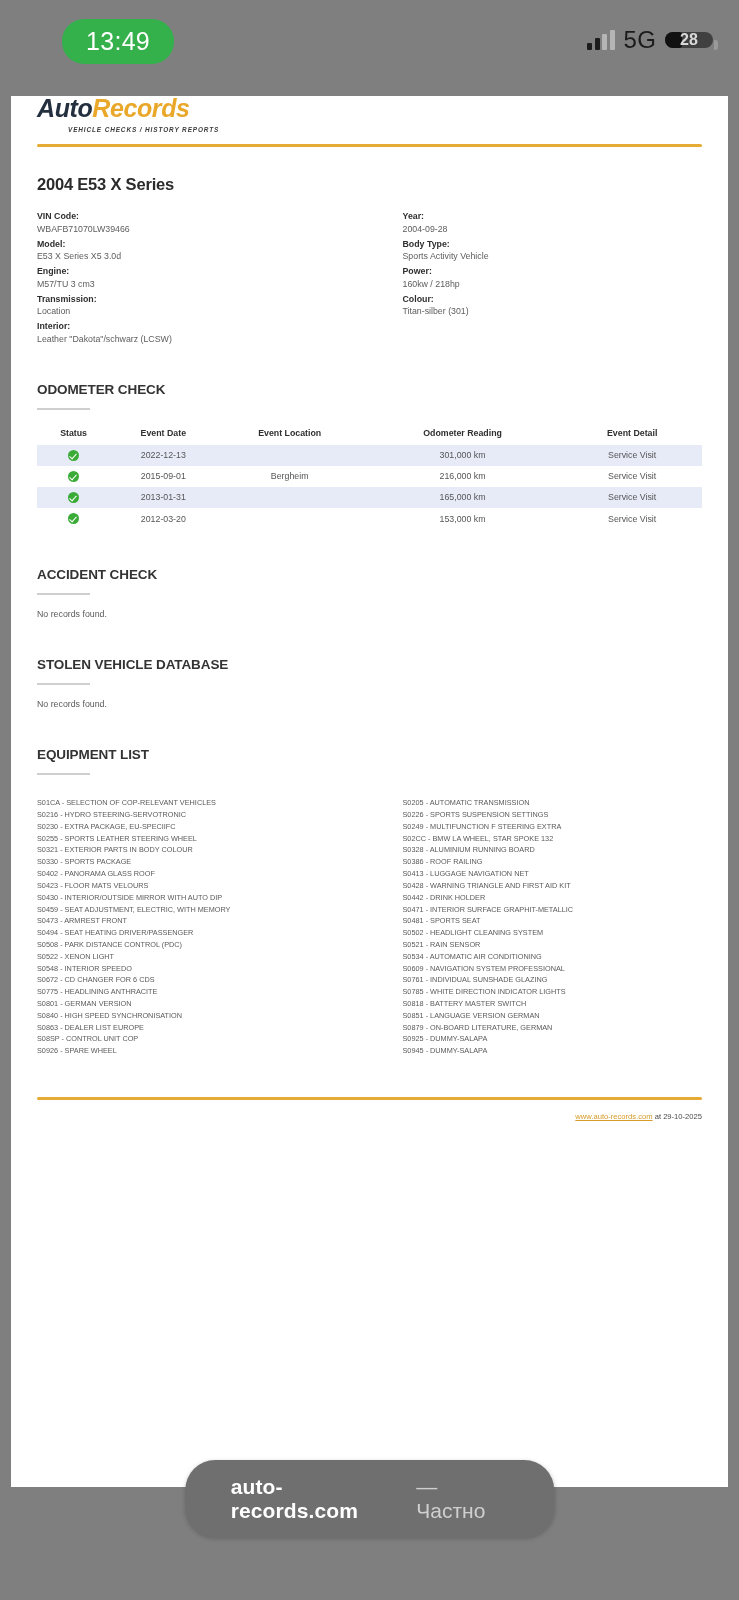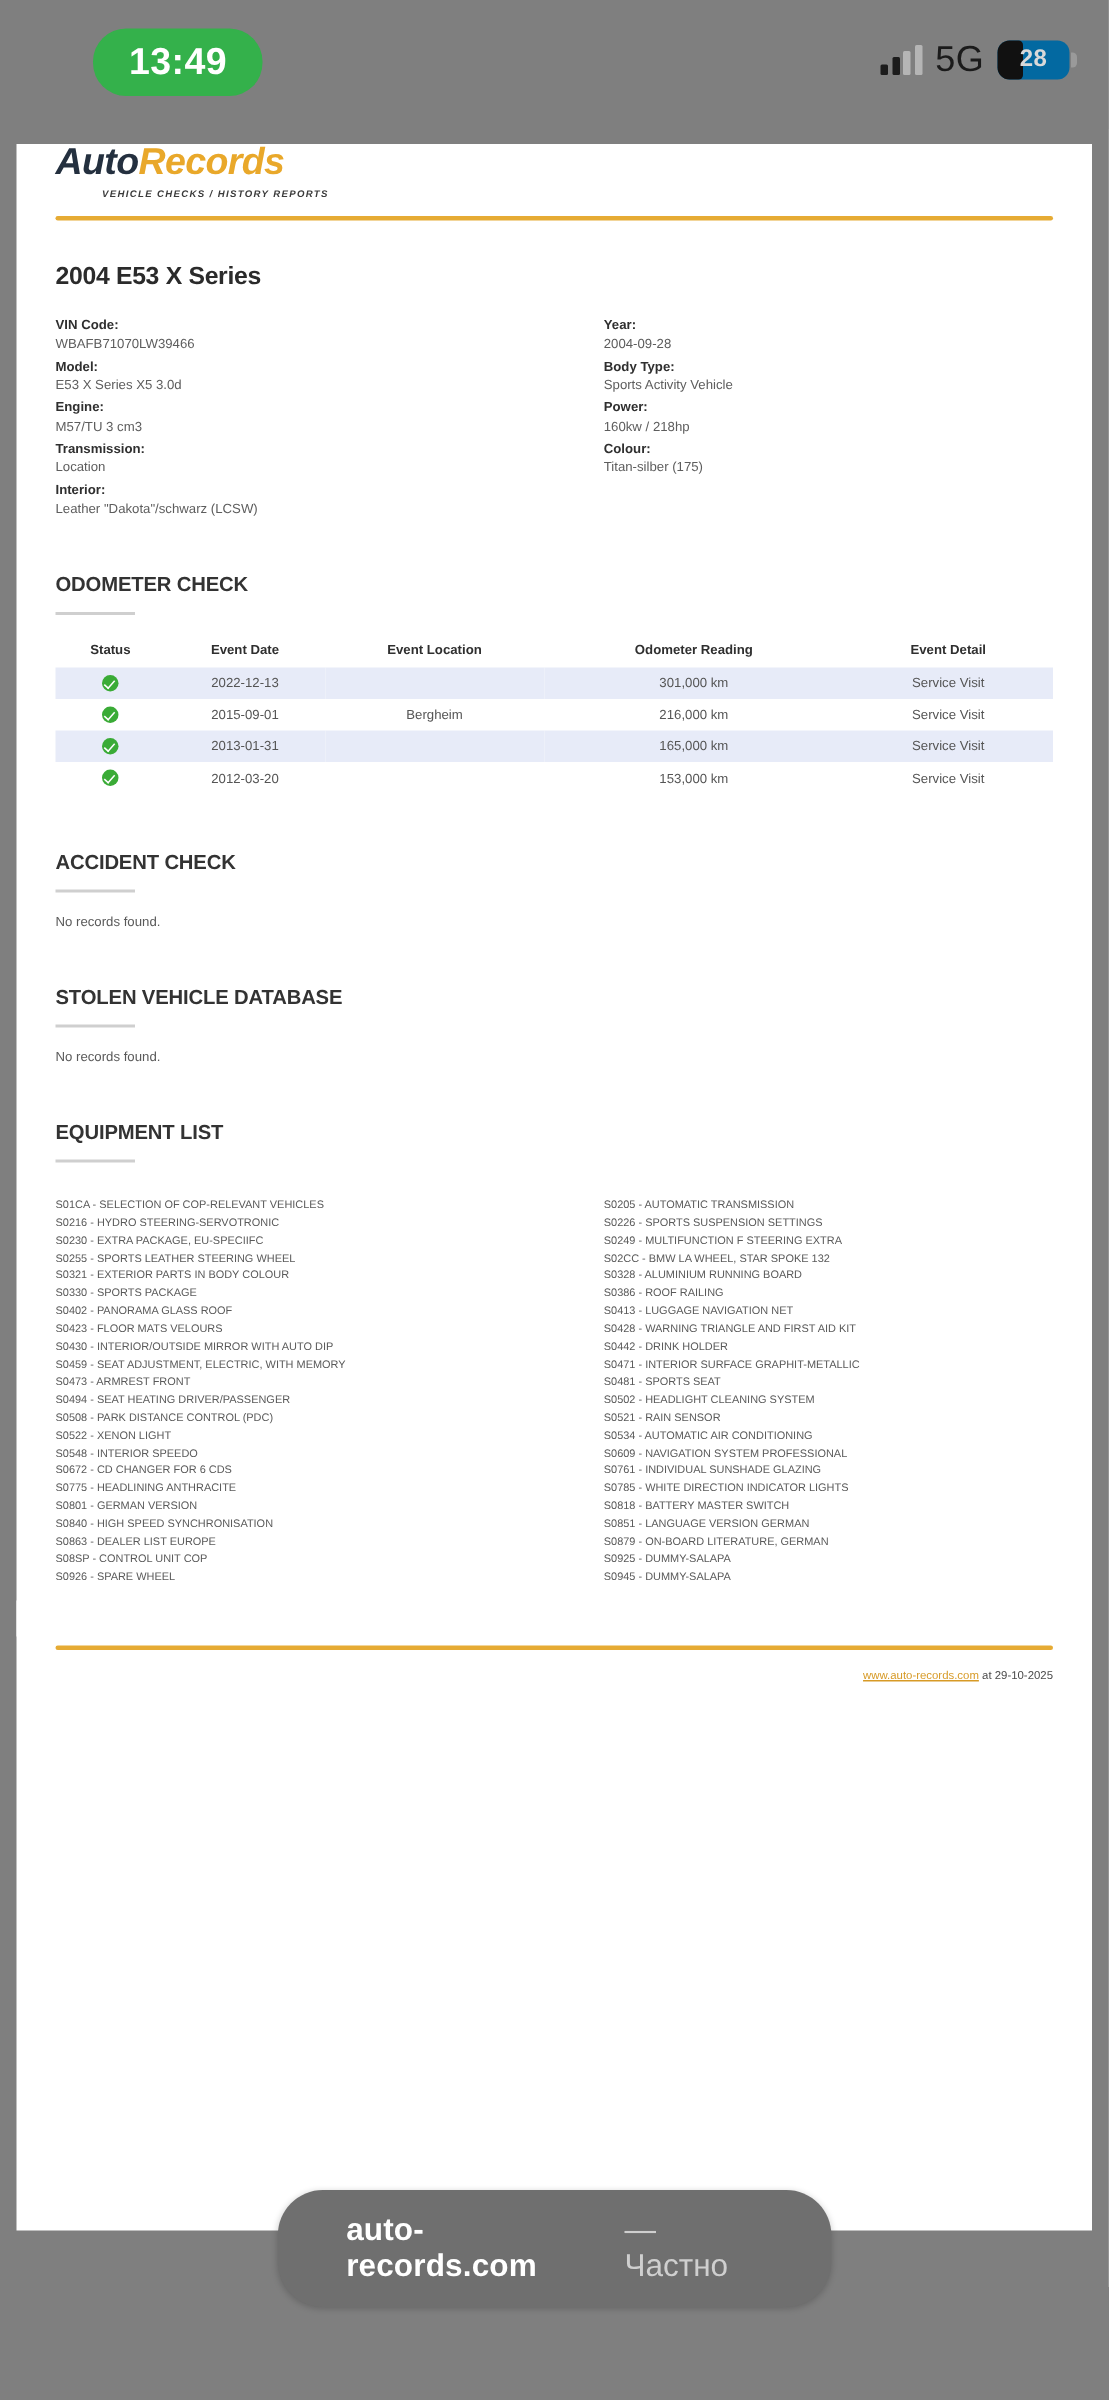--- a/index.html
+++ b/index.html
@@ -13,36 +13,36 @@
 
   
   .statusbar {
     position: absolute; top: 0; left: 0; width: 739px; height: 86px;
     background: #7f7f7f;
   }
   .time-pill {
     position: absolute; left: 62px; top: 19px;
     background: #34b14b; color: #ffffff;
     border-radius: 22px; padding: 8px 24px;
-    font-size: 25px; font-weight: 700; letter-spacing: .3px;
+    font-size: 25px; font-weight: 400; letter-spacing: .3px;
   }
   .status-right {
     position: absolute; right: 26px; top: 26px;
     display: flex; align-items: center; gap: 9px;
   }
   .sig { display: flex; align-items: flex-end; gap: 2.5px; height: 19px; }
   .sig i { display: block; width: 5px; border-radius: 1px; background: #b9b9b9; }
   .sig i:nth-child(1) { height: 7px;  background: #1c1c1c; }
   .sig i:nth-child(2) { height: 12px; background: #1c1c1c; }
   .sig i:nth-child(3) { height: 16px; background: #b5b5b5; }
   .sig i:nth-child(4) { height: 20px; background: #b5b5b5; }
   .net-label { font-size: 24px; color: #1b1b1b; font-weight: 400; letter-spacing: .2px; }
   .battery {
-    position: relative; width: 48px; height: 26px; border-radius: 8px;
-    background: #0369a1; display: flex; align-items: center; justify-content: flex-end;
+    position: relative; width: 48px; height: 16px; border-radius: 8px;
+    background: #404040; display: flex; align-items: center; justify-content: flex-end;
   }
   .battery .fill {
     position: absolute; left: 0; top: 0; bottom: 0; width: 17px;
     background: #111111; border-radius: 8px 3px 3px 8px;
   }
   .battery .lvl {
     position: relative; width: 100%; text-align: center;
     font-size: 16px; color: #d9d9d9; font-weight: 600; letter-spacing: .2px;
   }
   .battery .cap {
@@ -207,21 +207,21 @@
           <div class="spec-value">Leather "Dakota"/schwarz (LCSW)</div>
         </div>
         <div class="spec-col right">
           <div class="spec-label">Year:</div>
           <div class="spec-value">2004-09-28</div>
           <div class="spec-label">Body Type:</div>
           <div class="spec-value">Sports Activity Vehicle</div>
           <div class="spec-label">Power:</div>
           <div class="spec-value">160kw / 218hp</div>
           <div class="spec-label">Colour:</div>
-          <div class="spec-value">Titan-silber (175)</div>
+          <div class="spec-value">Titan-silber (301)</div>
         </div>
       </div>
 
       <div class="sect-odometer">
         <div class="sect-title">ODOMETER CHECK</div>
         <div class="sect-rule"></div>
         <table class="odo">
           <thead>
             <tr>
               <th>Status</th>

